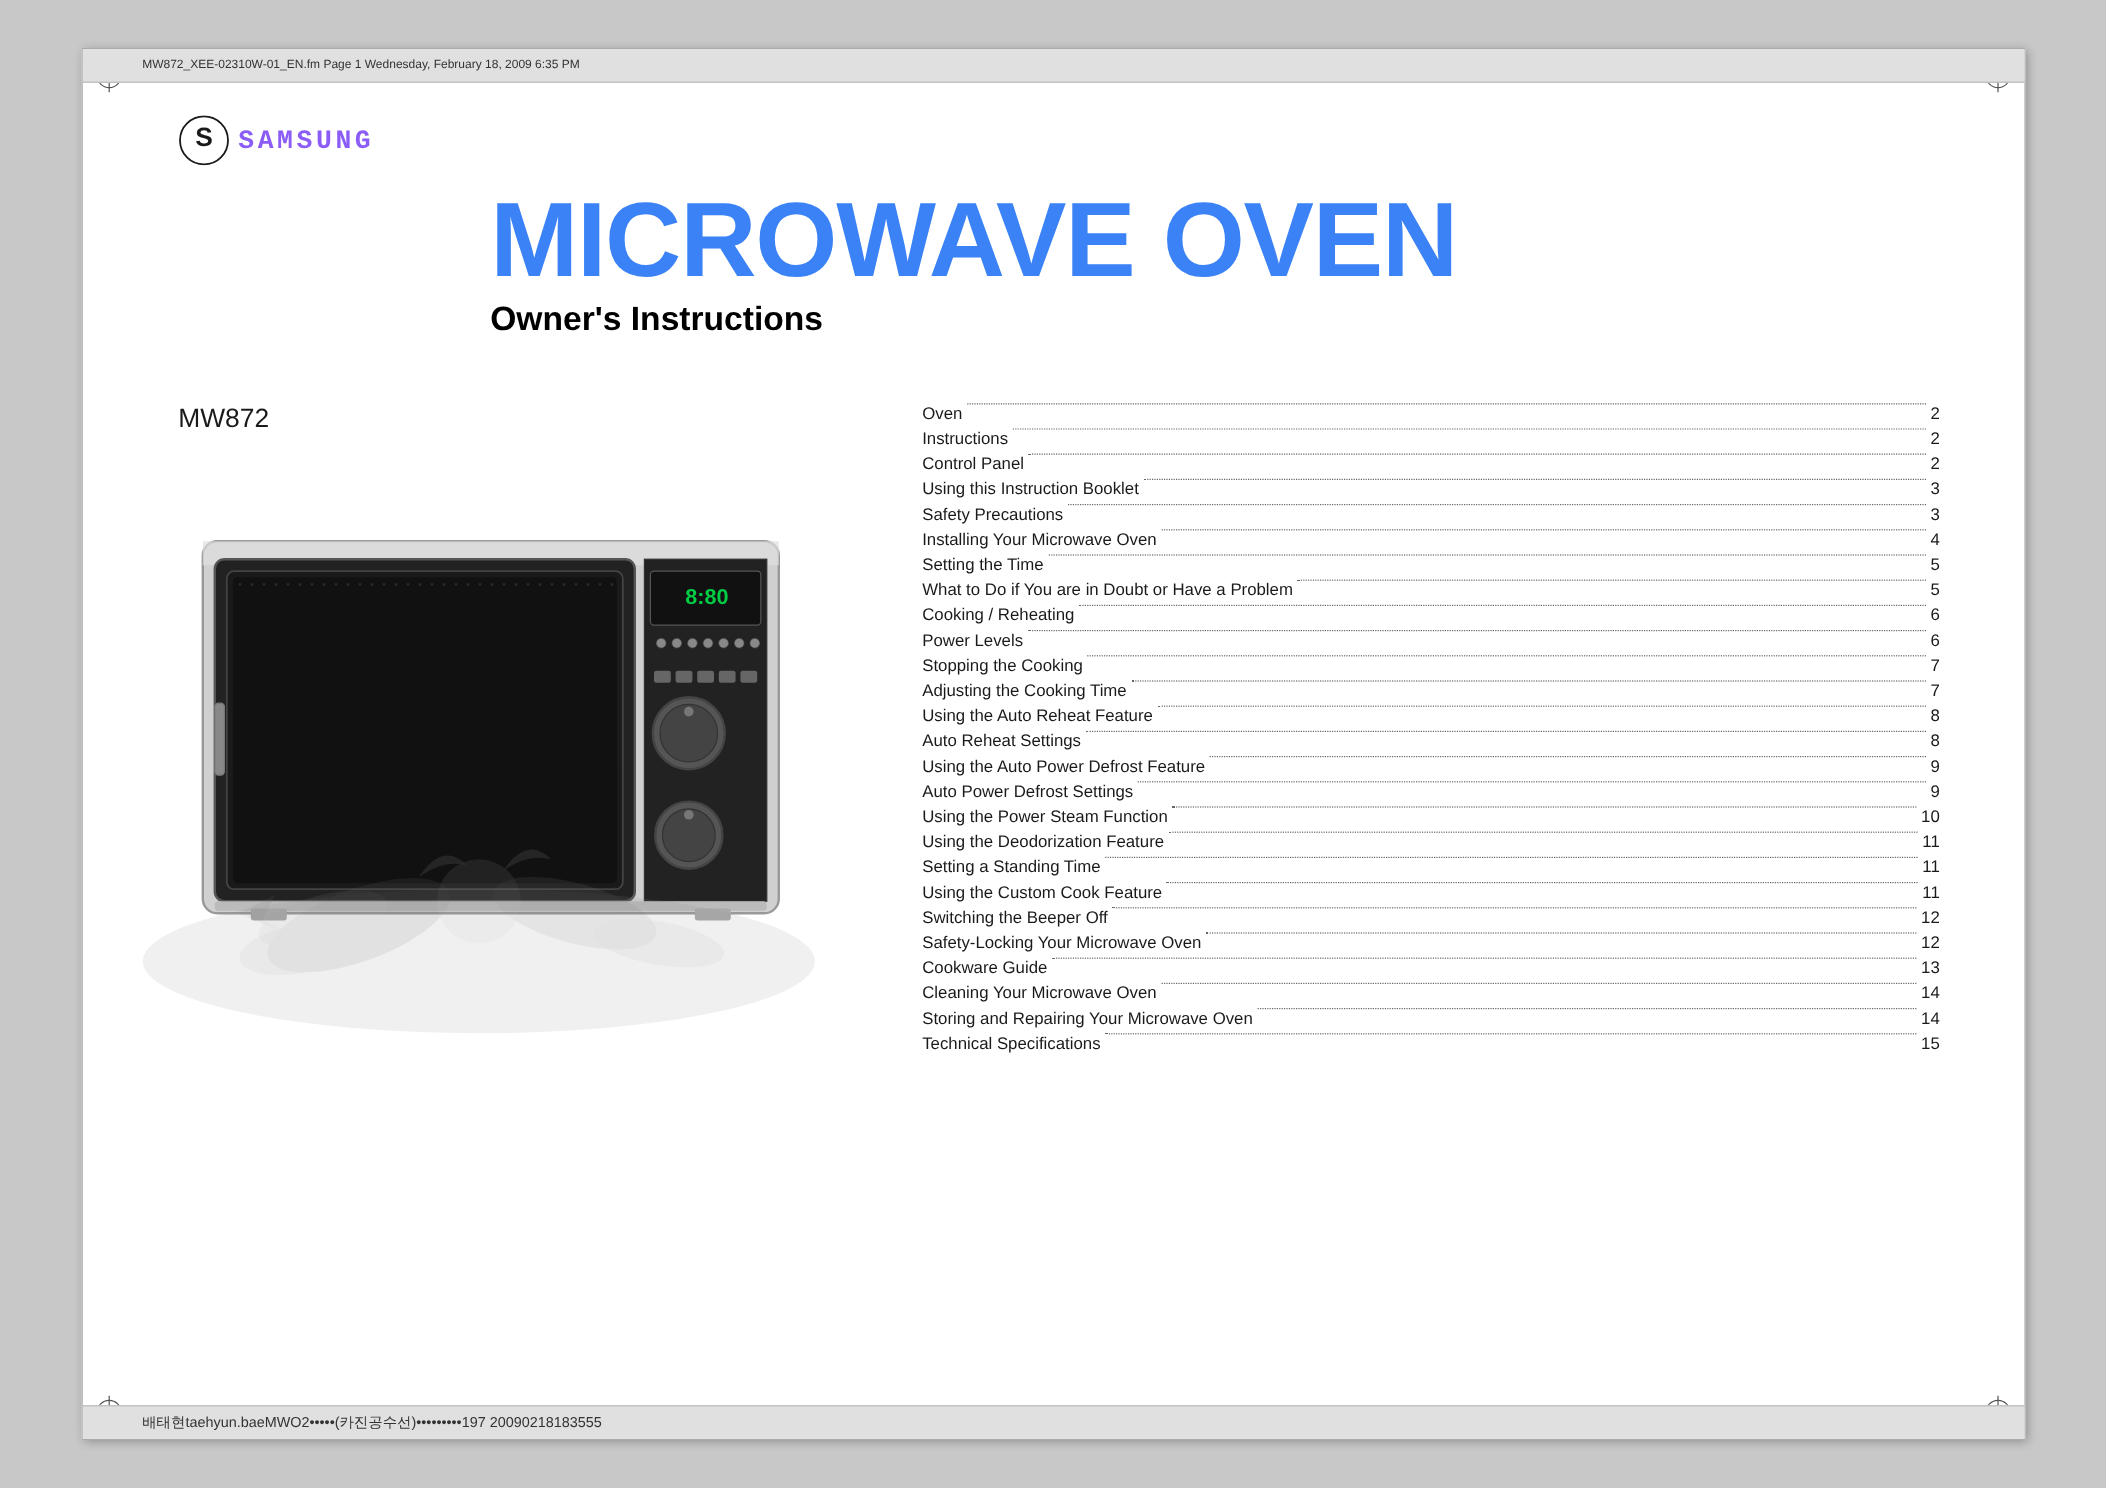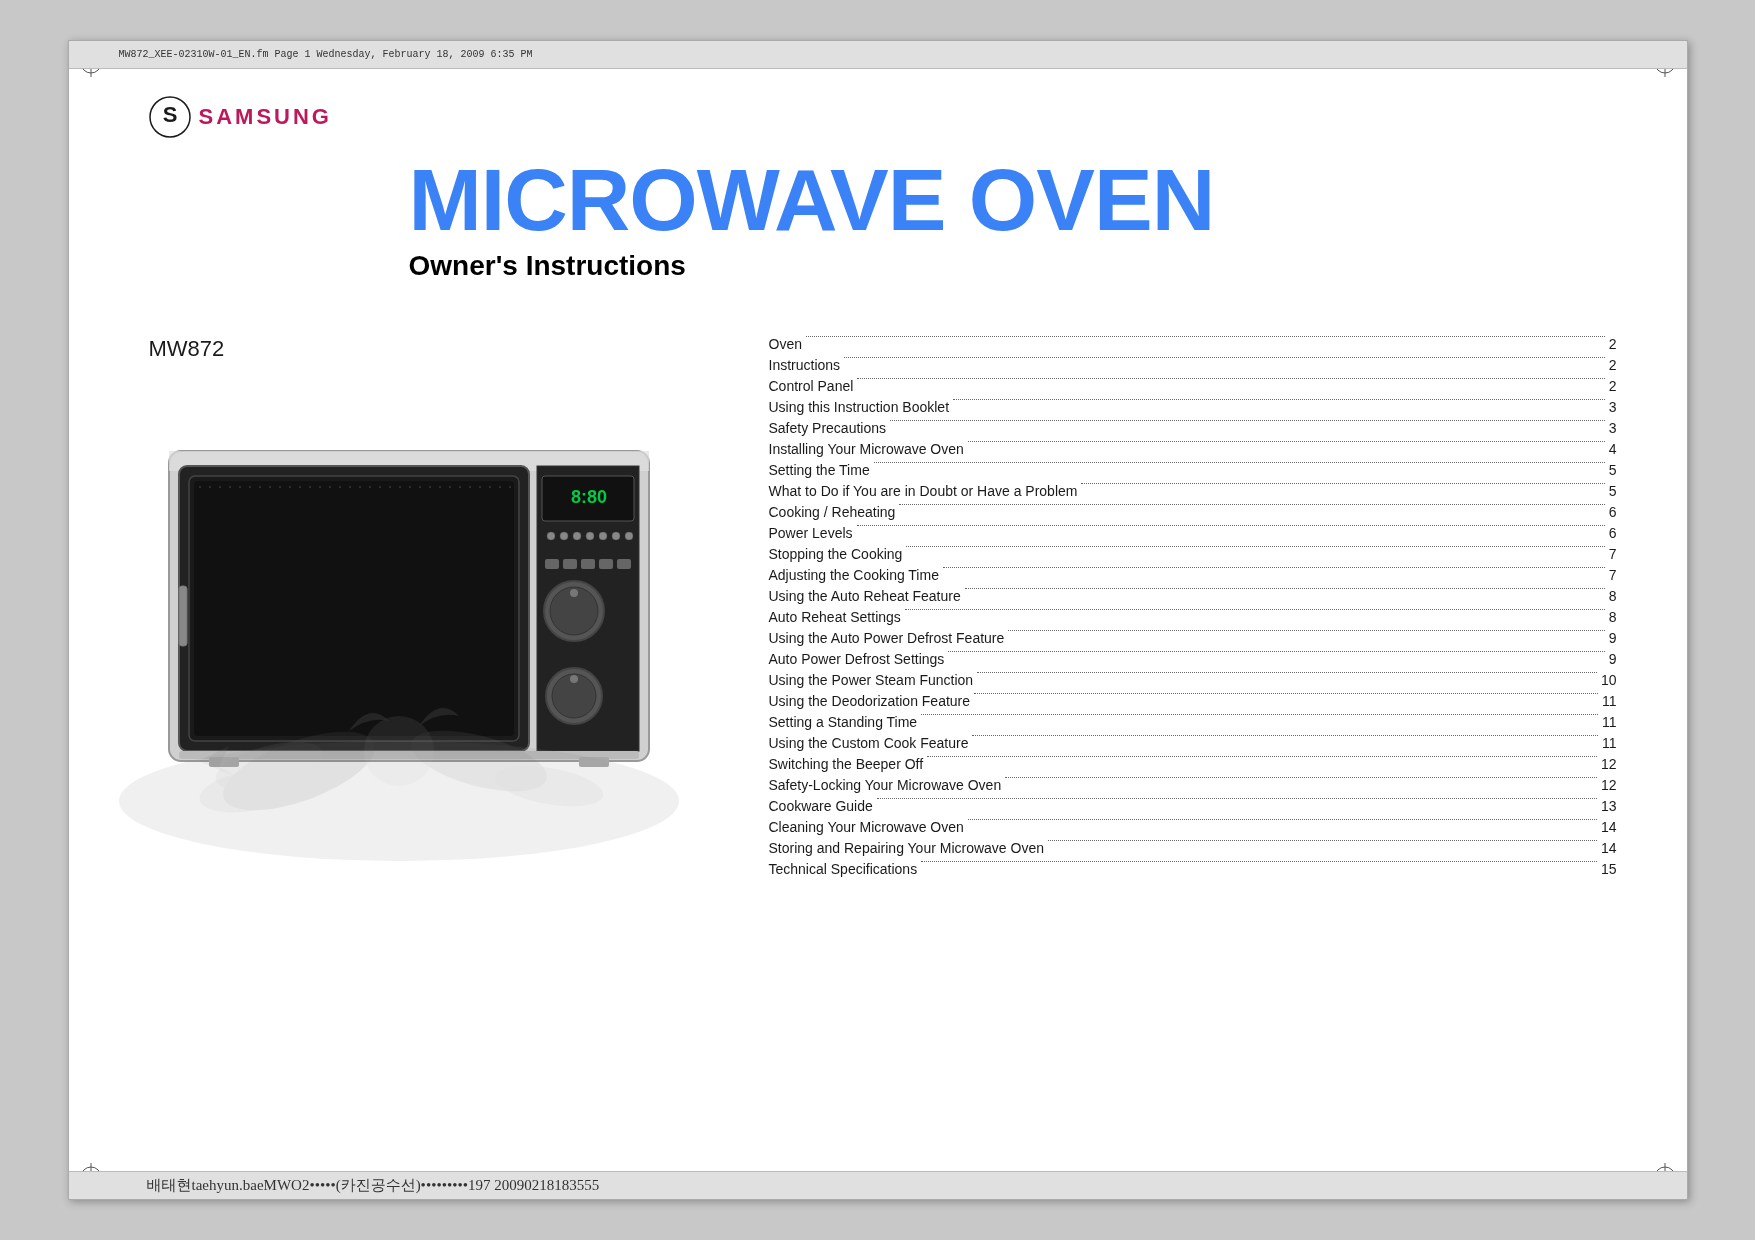--- a/index.html
+++ b/index.html
@@ -46,21 +46,21 @@
       background: #e0e0e0;
       border-bottom: 1px solid #bbb;
       display: flex;
       align-items: center;
       padding: 0 50px;
     }
 
     .top-header-text {
       font-size: 10px;
       color: #333;
-      font-family: Liberation Mono, monospace;
+      font-family: Liberation Sans, sans-serif;
     }
 
     
     .logo-area {
       position: absolute;
       top: 55px;
       left: 80px;
     }
 
     .samsung-logo {
@@ -71,22 +71,22 @@
 
     .logo-icon {
       width: 42px;
       height: 42px;
     }
 
     .samsung-text {
       font-size: 22px;
       font-weight: bold;
       letter-spacing: 3px;
-      color: #be185d;
-      font-family: Liberation Sans, sans-serif;
+      color: #8b5cf6;
+      font-family: Liberation Mono, monospace;
     }
 
     
     .main-title {
       position: absolute;
       top: 115px;
       left: 340px;
       right: 80px;
     }
 
@@ -171,24 +171,23 @@
       right: 0;
       height: 28px;
       background: #e0e0e0;
       border-top: 1px solid #bbb;
       display: flex;
       align-items: center;
       padding: 0 50px;
     }
 
     .bottom-footer-text {
-      font-size: 15px;
+      font-size: 12px;
       color: #333;
-      font-family: Liberation Serif, serif;
-      margin-left: 28px;
+      font-family: Liberation Sans, sans-serif;
     }
 
     
     .microwave-svg {
       width: 520px;
       height: 460px;
     }
 
     
     .food-decoration {

